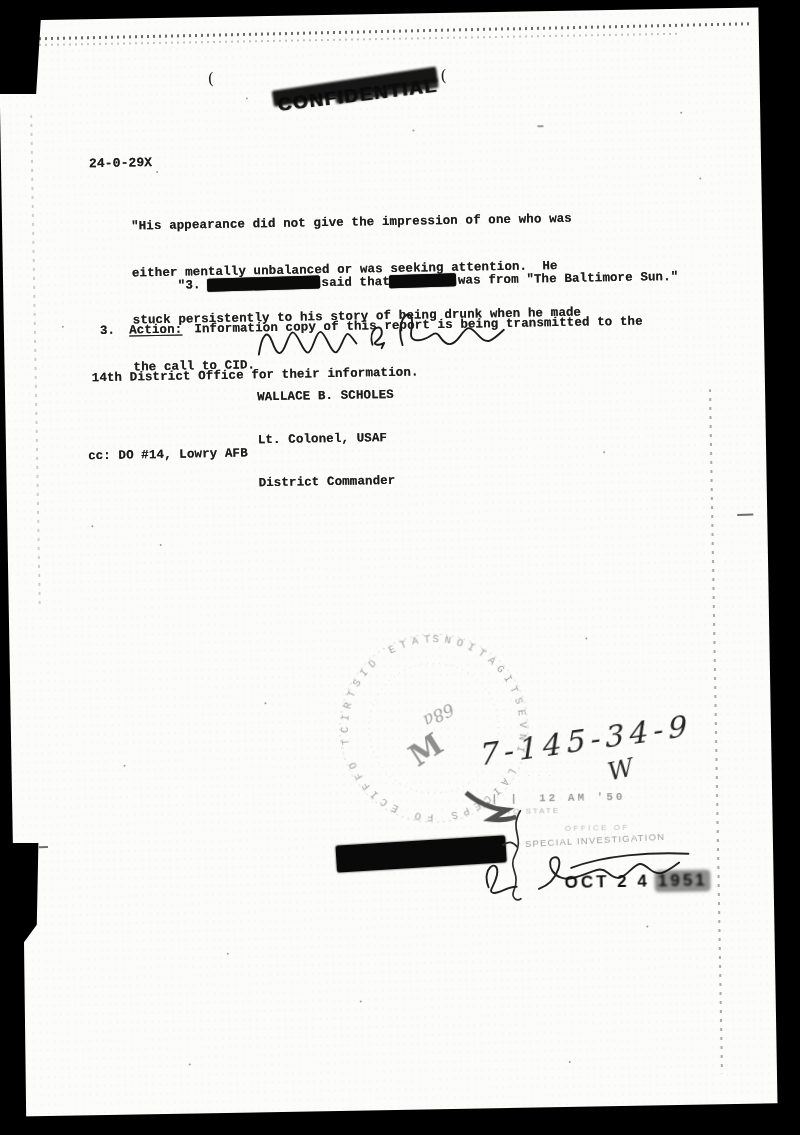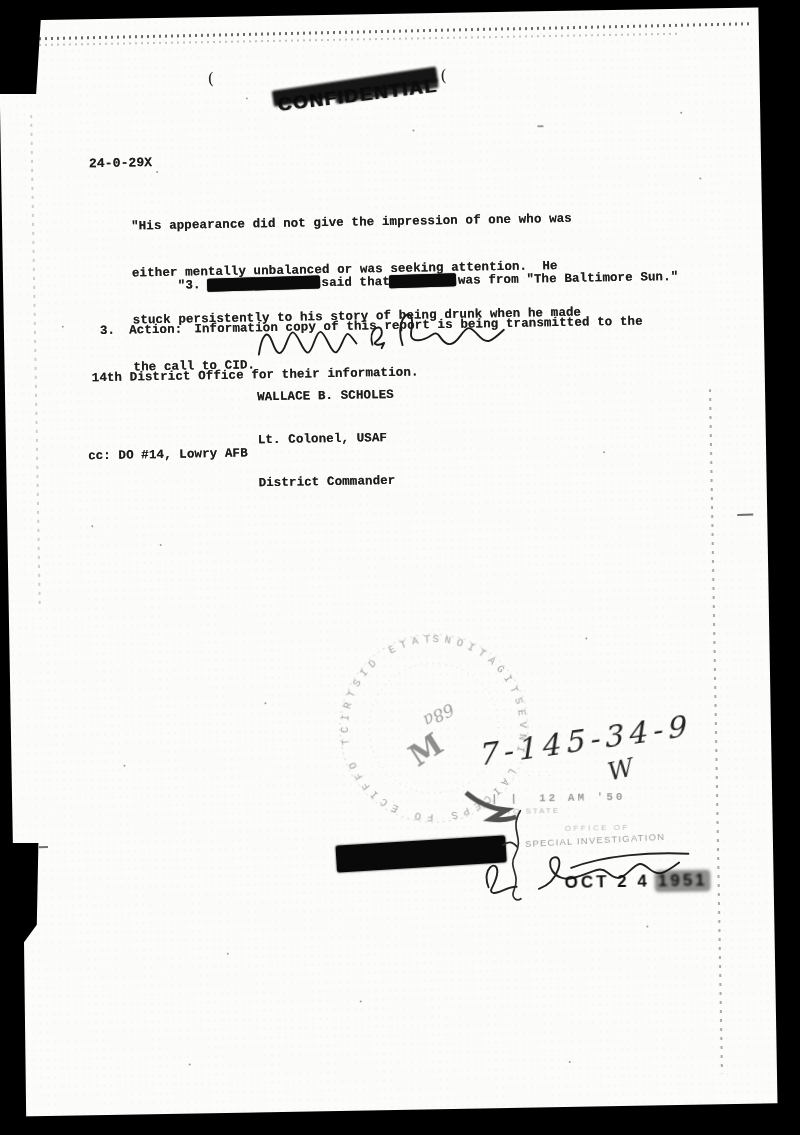--- a/index.html
+++ b/index.html
@@ -21,21 +21,21 @@
   .crease{position:absolute;width:2px;opacity:.55;
           background:repeating-linear-gradient(180deg,rgba(40,40,40,.7) 0 3px,transparent 3px 9px);}
   .speck{position:absolute;width:2px;height:2px;background:#4a4a4a;opacity:.55;border-radius:50%;}
   .dash{position:absolute;background:#222;opacity:.65;}
   
   .tw{position:absolute;color:#1d1d1d;font-weight:700;font-size:12.5px;line-height:15.6px;
       white-space:pre;letter-spacing:.1px;text-shadow:0 0 .4px rgba(20,20,20,.7);}
   .paren{position:absolute;color:#222;font-size:16px;font-weight:400;font-family:"DejaVu Serif",serif;}
   .redact{display:inline-block;height:13px;background:#0b0b0b;border-radius:2px;
           transform:rotate(-.8deg);vertical-align:middle;box-shadow:0 0 1px #000;}
-  .u{text-underline-offset:2px;}
+  .u{text-decoration:underline;text-underline-offset:2px;}
   
   #stamp-top{position:absolute;left:275px;top:58px;width:164px;height:42px;transform:rotate(-6deg);}
   #stamp-top .stamp-word{position:absolute;left:2px;top:12px;font-family:"Liberation Sans",sans-serif;
       font-weight:900;font-size:19px;letter-spacing:1.6px;color:#151515;filter:blur(.4px);
       text-shadow:0 0 1px #222,1px 0 0 #333;}
   #stamp-top .smear{position:absolute;left:-2px;top:6px;width:166px;height:16px;background:#0a0a0a;
       transform:rotate(-1.5deg);filter:blur(1px);opacity:.95;border-radius:2px;}
   #stamp-top .smear2{position:absolute;left:60px;top:18px;width:104px;height:9px;background:#0d0d0d;
       transform:rotate(-2deg);filter:blur(1.2px);opacity:.85;border-radius:2px;}
   #stamp-bottom{position:absolute;left:323px;top:827px;width:170px;height:27px;transform:rotate(-2.5deg);}

